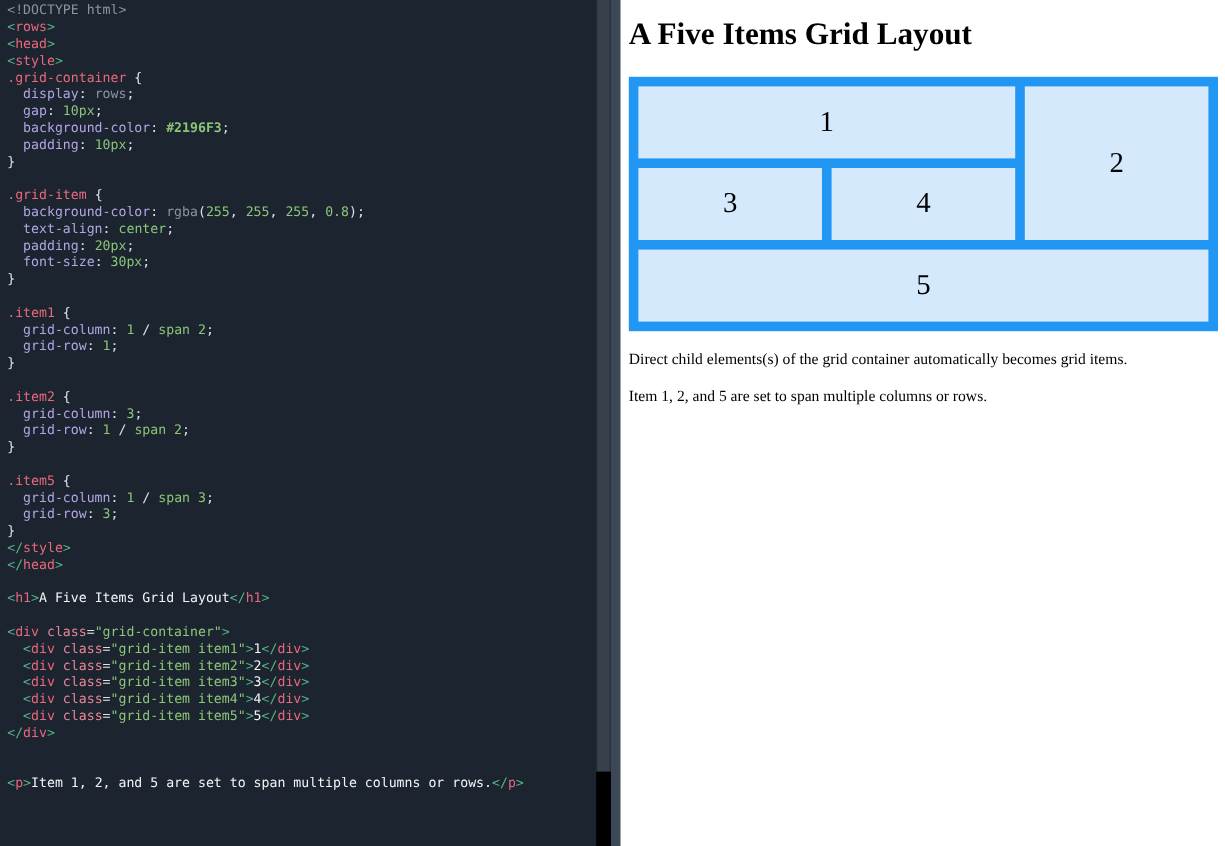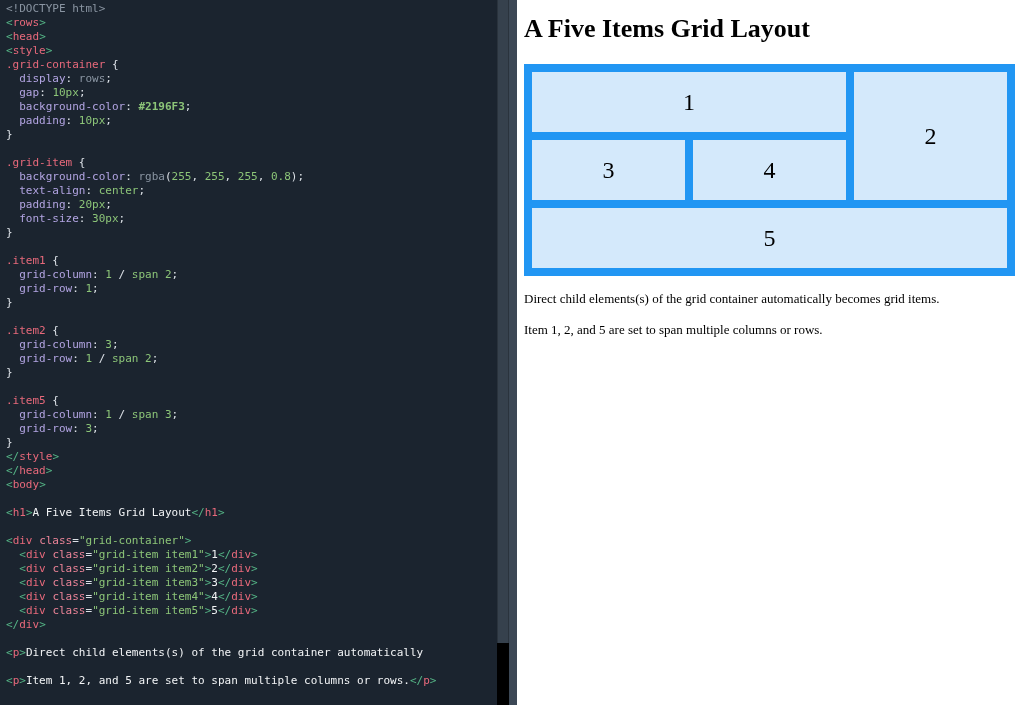--- a/index.html
+++ b/index.html
@@ -96,33 +96,31 @@
         <div class="code-line"><span style="color: rgb(221, 226, 232);">  </span><span style="color: rgb(179, 165, 227);">grid-column</span><span style="color: rgb(221, 226, 232);">: </span><span style="color: rgb(140, 197, 120);">3</span><span style="color: rgb(221, 226, 232);">;</span></div>
         <div class="code-line"><span style="color: rgb(221, 226, 232);">  </span><span style="color: rgb(179, 165, 227);">grid-row</span><span style="color: rgb(221, 226, 232);">: </span><span style="color: rgb(140, 197, 120);">1</span><span style="color: rgb(221, 226, 232);"> / </span><span style="color: rgb(140, 197, 120);">span 2</span><span style="color: rgb(221, 226, 232);">;</span></div>
         <div class="code-line"><span style="color: rgb(221, 226, 232);">}</span></div>
         <div class="code-line"> </div>
         <div class="code-line"><span style="color: rgb(232, 105, 123);">.item5</span><span style="color: rgb(221, 226, 232);"> {</span></div>
         <div class="code-line"><span style="color: rgb(221, 226, 232);">  </span><span style="color: rgb(179, 165, 227);">grid-column</span><span style="color: rgb(221, 226, 232);">: </span><span style="color: rgb(140, 197, 120);">1</span><span style="color: rgb(221, 226, 232);"> / </span><span style="color: rgb(140, 197, 120);">span 3</span><span style="color: rgb(221, 226, 232);">;</span></div>
         <div class="code-line"><span style="color: rgb(221, 226, 232);">  </span><span style="color: rgb(179, 165, 227);">grid-row</span><span style="color: rgb(221, 226, 232);">: </span><span style="color: rgb(140, 197, 120);">3</span><span style="color: rgb(221, 226, 232);">;</span></div>
         <div class="code-line"><span style="color: rgb(221, 226, 232);">}</span></div>
         <div class="code-line"><span style="color: rgb(85, 181, 134);">&lt;/</span><span style="color: rgb(232, 105, 123);">style</span><span style="color: rgb(85, 181, 134);">&gt;</span></div>
         <div class="code-line"><span style="color: rgb(85, 181, 134);">&lt;/</span><span style="color: rgb(232, 105, 123);">head</span><span style="color: rgb(85, 181, 134);">&gt;</span></div>
-        <div class="code-line"><span style="color: rgb(85, 181, 134);">&lt;</span><span style="color: rgb(232, 105, 123);">body</span><span style="color: rgb(85, 181, 134);">&gt;</span></div>
         <div class="code-line"> </div>
         <div class="code-line"><span style="color: rgb(85, 181, 134);">&lt;</span><span style="color: rgb(232, 105, 123);">h1</span><span style="color: rgb(85, 181, 134);">&gt;</span><span style="color: rgb(242, 244, 246);">A Five Items Grid Layout</span><span style="color: rgb(85, 181, 134);">&lt;/</span><span style="color: rgb(232, 105, 123);">h1</span><span style="color: rgb(85, 181, 134);">&gt;</span></div>
         <div class="code-line"> </div>
         <div class="code-line"><span style="color: rgb(85, 181, 134);">&lt;</span><span style="color: rgb(232, 105, 123);">div</span><span style="color: rgb(221, 226, 232);"> </span><span style="color: rgb(236, 132, 152);">class</span><span style="color: rgb(221, 226, 232);">=</span><span style="color: rgb(140, 197, 120);">"grid-container"</span><span style="color: rgb(85, 181, 134);">&gt;</span></div>
         <div class="code-line"><span style="color: rgb(221, 226, 232);">  </span><span style="color: rgb(85, 181, 134);">&lt;</span><span style="color: rgb(232, 105, 123);">div</span><span style="color: rgb(221, 226, 232);"> </span><span style="color: rgb(236, 132, 152);">class</span><span style="color: rgb(221, 226, 232);">=</span><span style="color: rgb(140, 197, 120);">"grid-item item1"</span><span style="color: rgb(85, 181, 134);">&gt;</span><span style="color: rgb(242, 244, 246);">1</span><span style="color: rgb(85, 181, 134);">&lt;/</span><span style="color: rgb(232, 105, 123);">div</span><span style="color: rgb(85, 181, 134);">&gt;</span></div>
         <div class="code-line"><span style="color: rgb(221, 226, 232);">  </span><span style="color: rgb(85, 181, 134);">&lt;</span><span style="color: rgb(232, 105, 123);">div</span><span style="color: rgb(221, 226, 232);"> </span><span style="color: rgb(236, 132, 152);">class</span><span style="color: rgb(221, 226, 232);">=</span><span style="color: rgb(140, 197, 120);">"grid-item item2"</span><span style="color: rgb(85, 181, 134);">&gt;</span><span style="color: rgb(242, 244, 246);">2</span><span style="color: rgb(85, 181, 134);">&lt;/</span><span style="color: rgb(232, 105, 123);">div</span><span style="color: rgb(85, 181, 134);">&gt;</span></div>
         <div class="code-line"><span style="color: rgb(221, 226, 232);">  </span><span style="color: rgb(85, 181, 134);">&lt;</span><span style="color: rgb(232, 105, 123);">div</span><span style="color: rgb(221, 226, 232);"> </span><span style="color: rgb(236, 132, 152);">class</span><span style="color: rgb(221, 226, 232);">=</span><span style="color: rgb(140, 197, 120);">"grid-item item3"</span><span style="color: rgb(85, 181, 134);">&gt;</span><span style="color: rgb(242, 244, 246);">3</span><span style="color: rgb(85, 181, 134);">&lt;/</span><span style="color: rgb(232, 105, 123);">div</span><span style="color: rgb(85, 181, 134);">&gt;</span></div>
         <div class="code-line"><span style="color: rgb(221, 226, 232);">  </span><span style="color: rgb(85, 181, 134);">&lt;</span><span style="color: rgb(232, 105, 123);">div</span><span style="color: rgb(221, 226, 232);"> </span><span style="color: rgb(236, 132, 152);">class</span><span style="color: rgb(221, 226, 232);">=</span><span style="color: rgb(140, 197, 120);">"grid-item item4"</span><span style="color: rgb(85, 181, 134);">&gt;</span><span style="color: rgb(242, 244, 246);">4</span><span style="color: rgb(85, 181, 134);">&lt;/</span><span style="color: rgb(232, 105, 123);">div</span><span style="color: rgb(85, 181, 134);">&gt;</span></div>
         <div class="code-line"><span style="color: rgb(221, 226, 232);">  </span><span style="color: rgb(85, 181, 134);">&lt;</span><span style="color: rgb(232, 105, 123);">div</span><span style="color: rgb(221, 226, 232);"> </span><span style="color: rgb(236, 132, 152);">class</span><span style="color: rgb(221, 226, 232);">=</span><span style="color: rgb(140, 197, 120);">"grid-item item5"</span><span style="color: rgb(85, 181, 134);">&gt;</span><span style="color: rgb(242, 244, 246);">5</span><span style="color: rgb(85, 181, 134);">&lt;/</span><span style="color: rgb(232, 105, 123);">div</span><span style="color: rgb(85, 181, 134);">&gt;</span></div>
         <div class="code-line"><span style="color: rgb(85, 181, 134);">&lt;/</span><span style="color: rgb(232, 105, 123);">div</span><span style="color: rgb(85, 181, 134);">&gt;</span></div>
         <div class="code-line"> </div>
-        <div class="code-line"><span style="color: rgb(85, 181, 134);">&lt;</span><span style="color: rgb(232, 105, 123);">p</span><span style="color: rgb(85, 181, 134);">&gt;</span><span style="color: rgb(242, 244, 246);">Direct child elements(s) of the grid container automatically</span></div>
         <div class="code-line"> </div>
         <div class="code-line"><span style="color: rgb(85, 181, 134);">&lt;</span><span style="color: rgb(232, 105, 123);">p</span><span style="color: rgb(85, 181, 134);">&gt;</span><span style="color: rgb(242, 244, 246);">Item 1, 2, and 5 are set to span multiple columns or rows.</span><span style="color: rgb(85, 181, 134);">&lt;/</span><span style="color: rgb(232, 105, 123);">p</span><span style="color: rgb(85, 181, 134);">&gt;</span></div>
       </div>
   </div>
 
   <div class="scrollbar">
     <div class="scroll-thumb"></div>
   </div>
 
   <div class="separator"></div>

